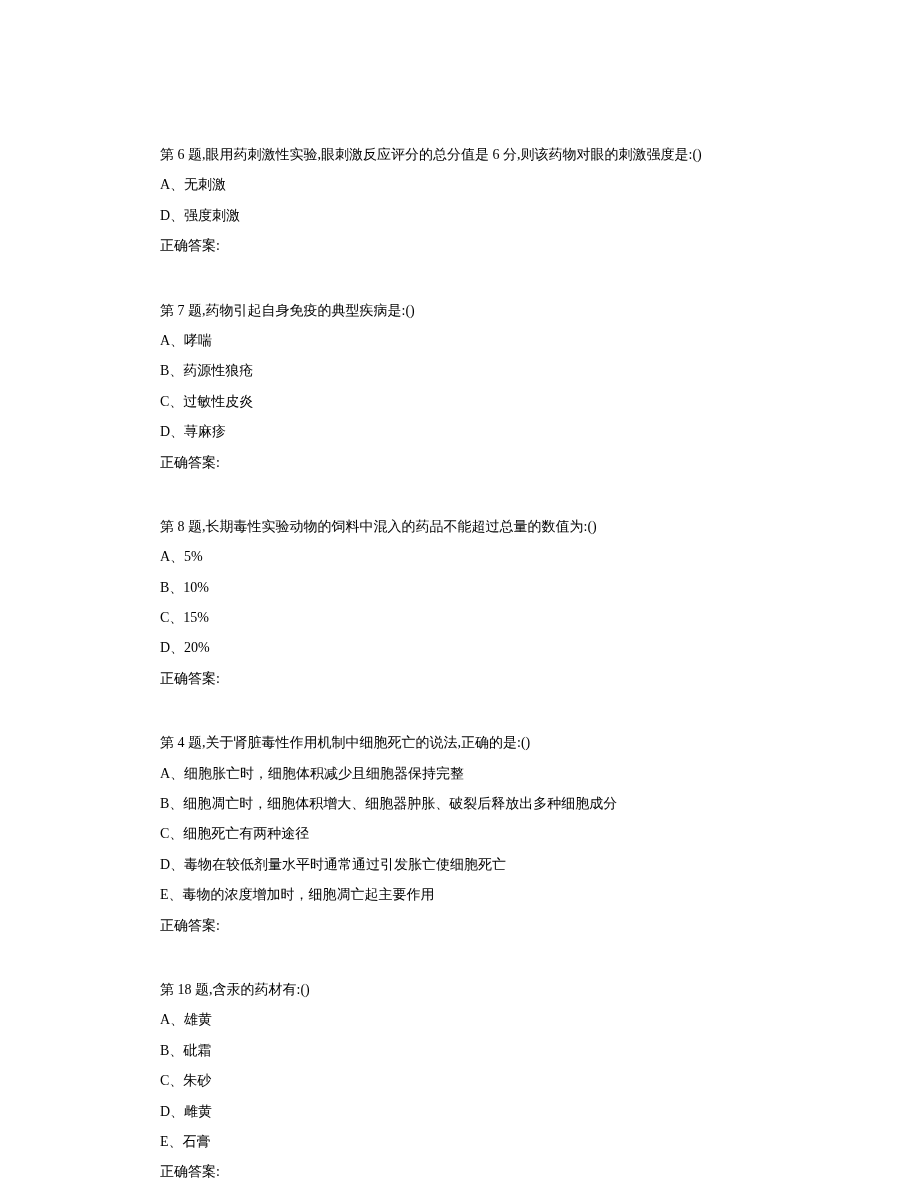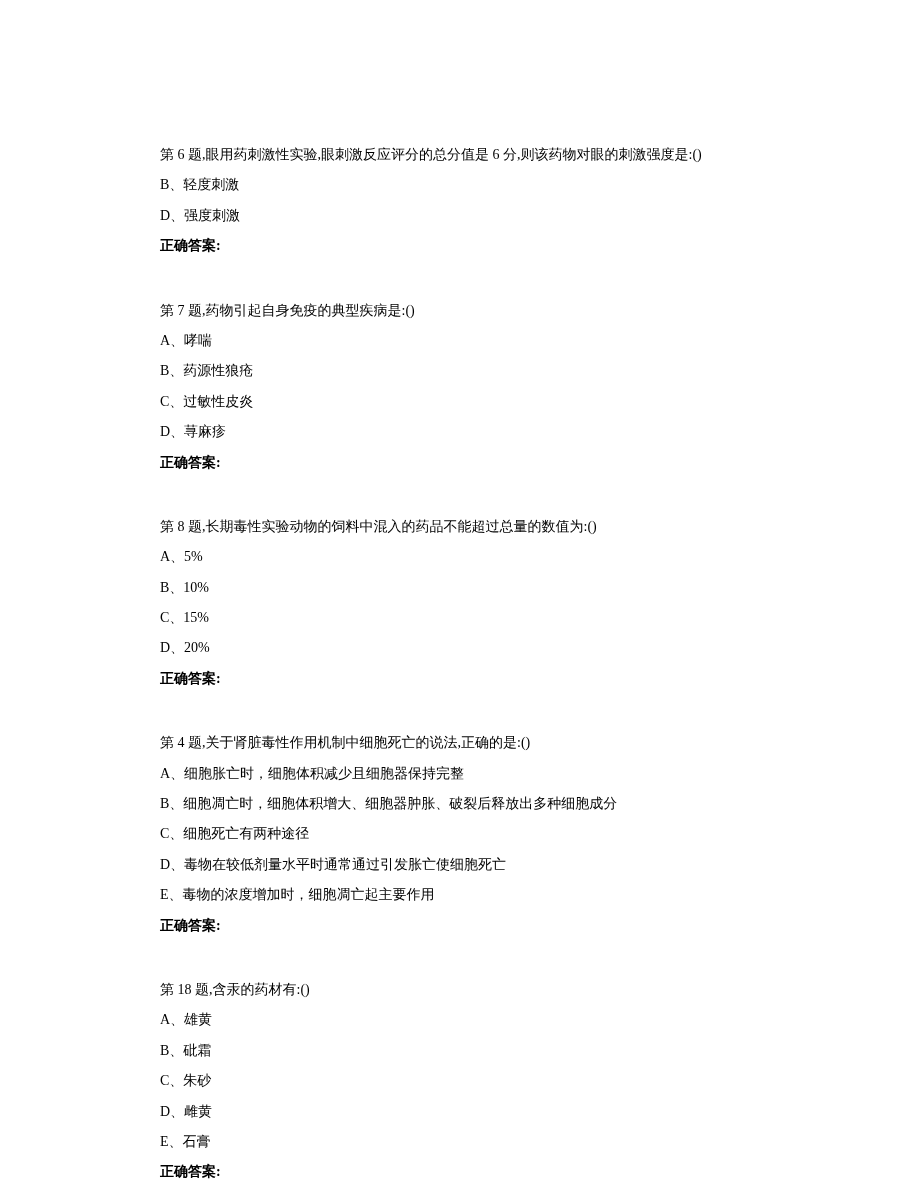--- a/index.html
+++ b/index.html
@@ -20,30 +20,29 @@
       margin-bottom: 42px;
     }
     .question-text {
       display: block;
     }
     .option {
       display: block;
     }
     .answer-label {
       display: block;
-      font-weight: bold;
     }
   </style>
 </head>
 <body>
 
 <div id="content">
     <div class="question-block">
       <span class="question-text">第 6 题,眼用药刺激性实验,眼刺激反应评分的总分值是 6 分,则该药物对眼的刺激强度是:()</span>
-      <span class="option">B、轻度刺激</span>
+      <span class="option">A、无刺激</span>
       <span class="option">D、强度刺激</span>
       <span class="answer-label">正确答案:</span>
     </div>
     <div class="question-block">
       <span class="question-text">第 7 题,药物引起自身免疫的典型疾病是:()</span>
       <span class="option">A、哮喘</span>
       <span class="option">B、药源性狼疮</span>
       <span class="option">C、过敏性皮炎</span>
       <span class="option">D、荨麻疹</span>
       <span class="answer-label">正确答案:</span>

